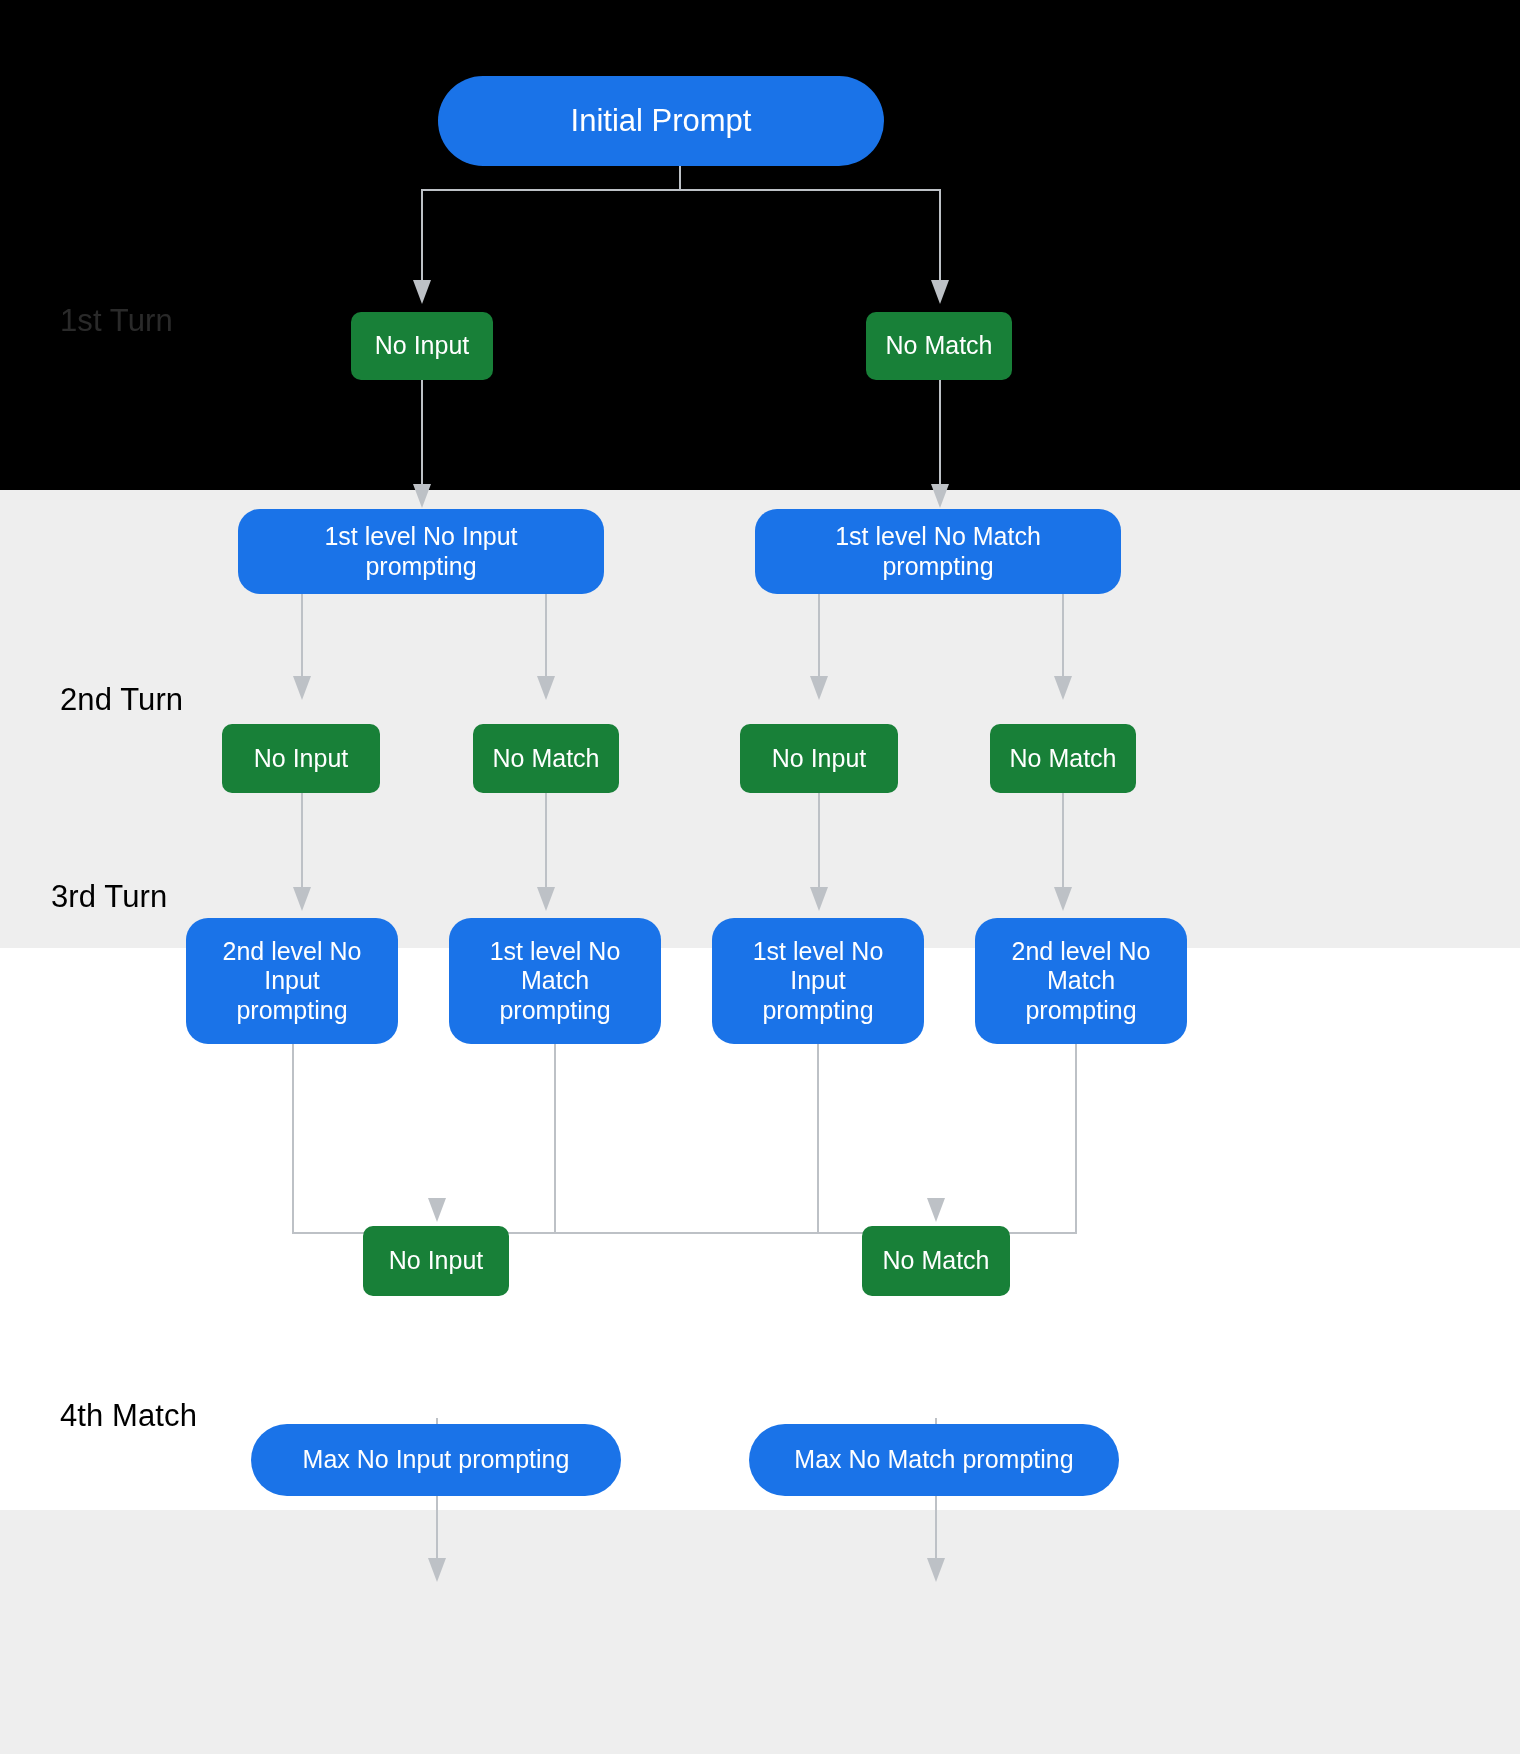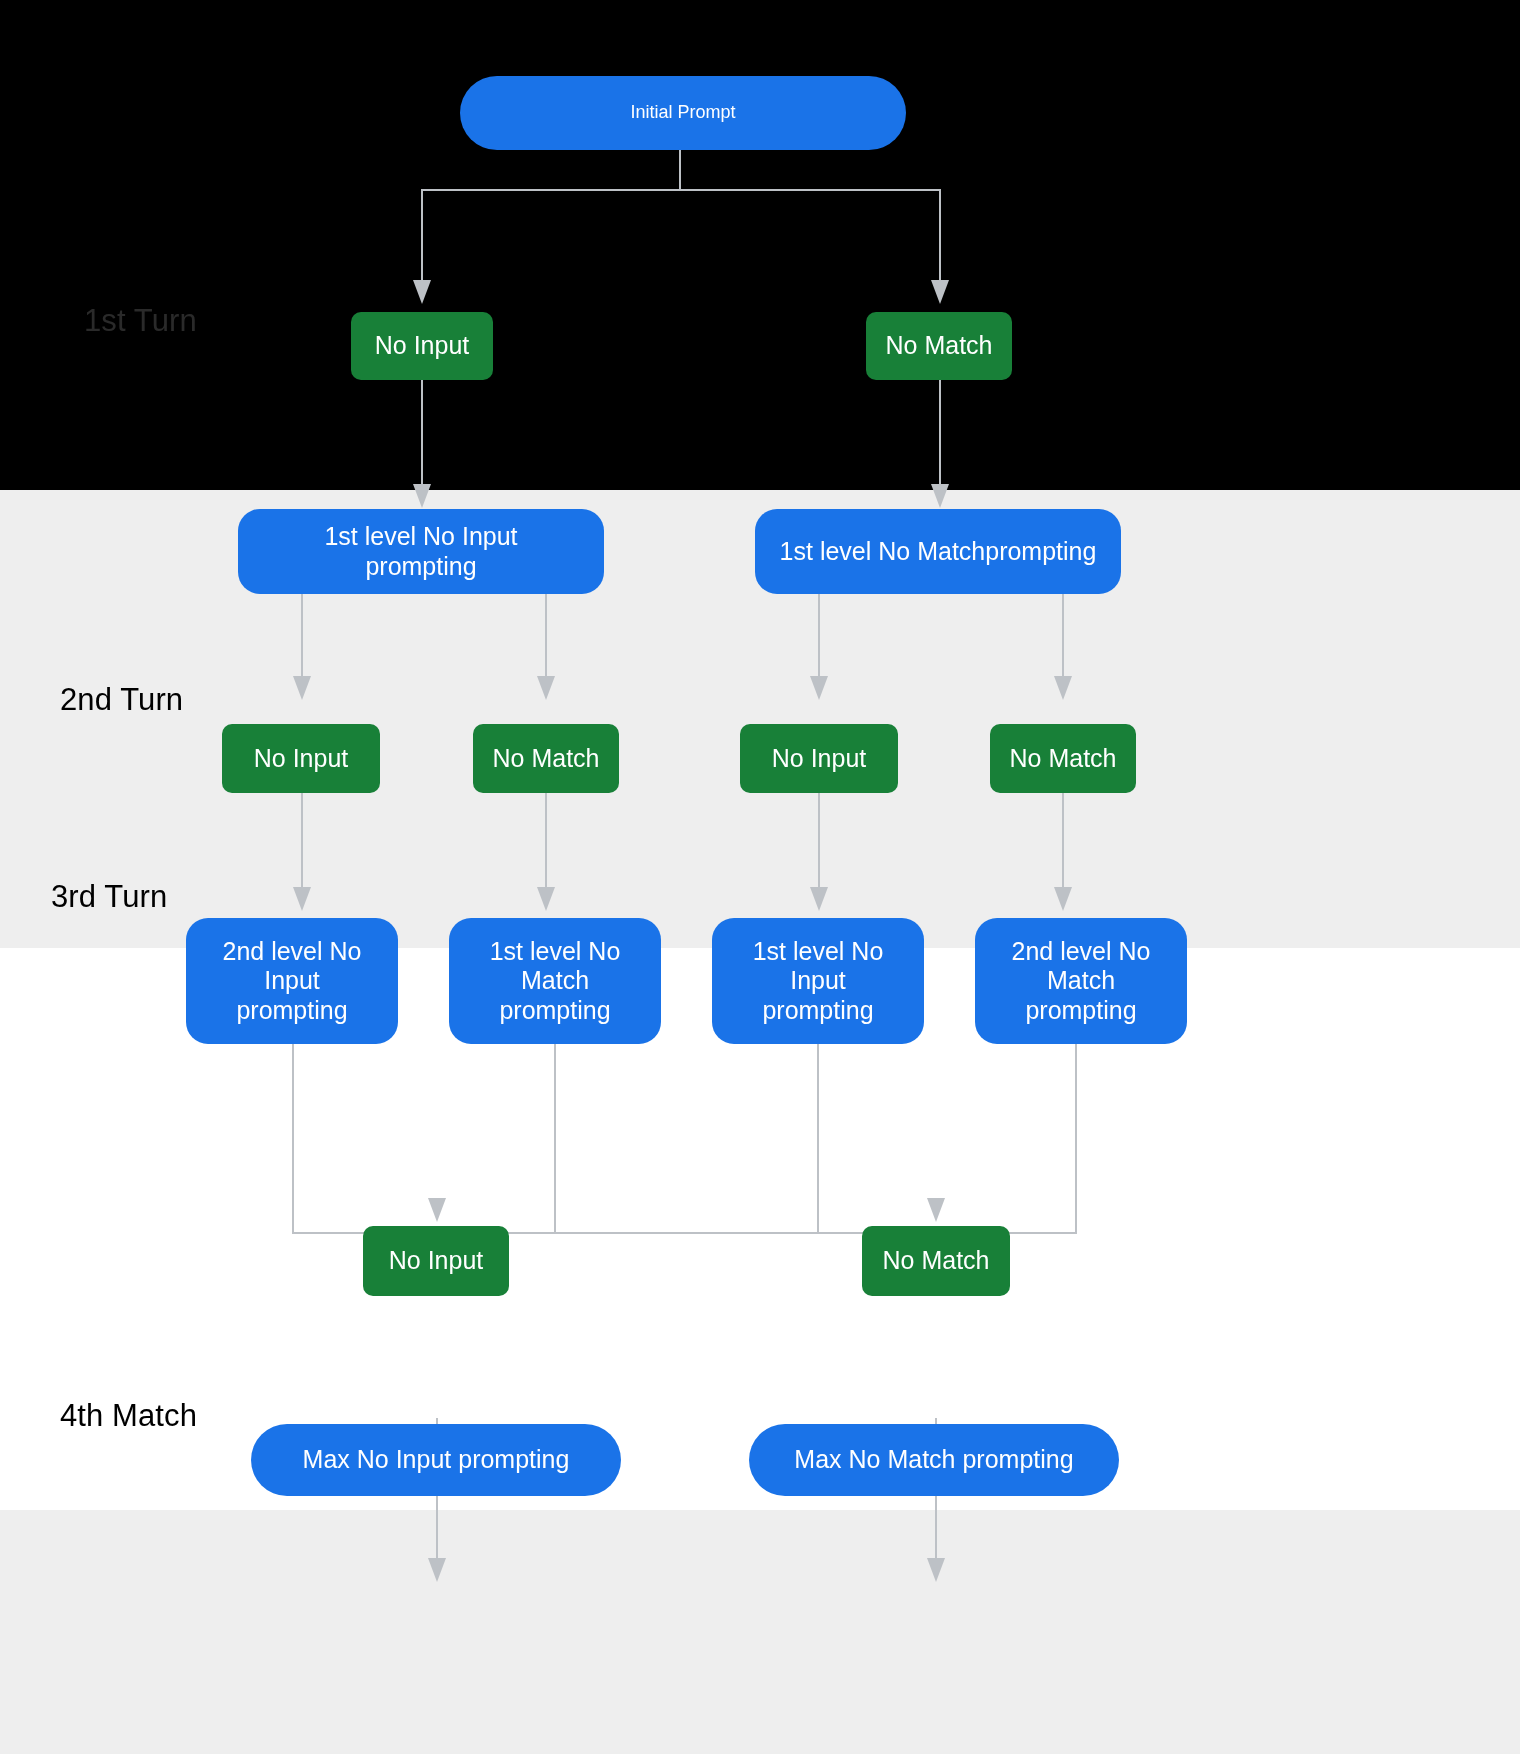--- a/index.html
+++ b/index.html
@@ -128,41 +128,41 @@
   <div class="conn v" style="left: 436px; top: 1232px; height: 0px;"></div>
   <div class="conn v" style="left: 935px; top: 1232px; height: 0px;"></div>
   <div class="conn v" style="left:436px; top:1297px; height:0px;"></div>
   <div class="conn v" style="left:436px; top:1400px; height:0px;"></div>
 
   <div class="conn v" style="left:436px; top:1418px; height:140px;"></div>
   <div class="arrow" style="left:428px; top:1558px;"></div>
   <div class="conn v" style="left:935px; top:1418px; height:140px;"></div>
   <div class="arrow" style="left:927px; top:1558px;"></div>
 
-  <div class="turn-label on-dark" style="left:60px; top:303px;margin-left:24px;">1st Turn</div>
+  <div class="turn-label on-dark" style="left:60px; top:303px;">1st Turn</div>
   <div class="turn-label on-light" style="left:60px; top:682px;">2nd Turn</div>
   <div class="turn-label on-light" style="left:51px; top:879px;">3rd Turn</div>
   <div class="turn-label on-light" style="left:60px; top:1398px;">4th Match</div>
 
-  <div class="node blue pill" style="left:460px; top:76px; width:446px; height:74px; font-size:18px;">
+  <div class="node blue pill" style="left:438px; top:76px; width:446px; height:90px; font-size:31px;">
     <span class="node-text">Initial Prompt</span>
   </div>
 
   <div class="node green round" style="left:351px; top:312px; width:142px; height:68px; font-size:25px;">
     <span class="node-text">No Input</span>
   </div>
   <div class="node green round" style="left:866px; top:312px; width:146px; height:68px; font-size:25px;">
     <span class="node-text">No Match</span>
   </div>
 
   <div class="node blue soft" style="left:238px; top:509px; width:366px; height:85px; font-size:25px; flex-direction:column;">
     <span>1st level No Input</span>
     <span>prompting</span>
   </div>
-  <div class="node blue soft" style="left:755px; top:509px; width:366px; height:85px; font-size:25px; flex-direction:row;">
+  <div class="node blue soft" style="left:755px; top:509px; width:366px; height:85px; font-size:25px; flex-direction:column;">
     <span>1st level No Match</span>
     <span>prompting</span>
   </div>
 
   <div class="node green round" style="left:222px; top:724px; width:158px; height:69px; font-size:25px;">
     <span class="node-text">No Input</span>
   </div>
   <div class="node green round" style="left:473px; top:724px; width:146px; height:69px; font-size:25px;">
     <span class="node-text">No Match</span>
   </div>

